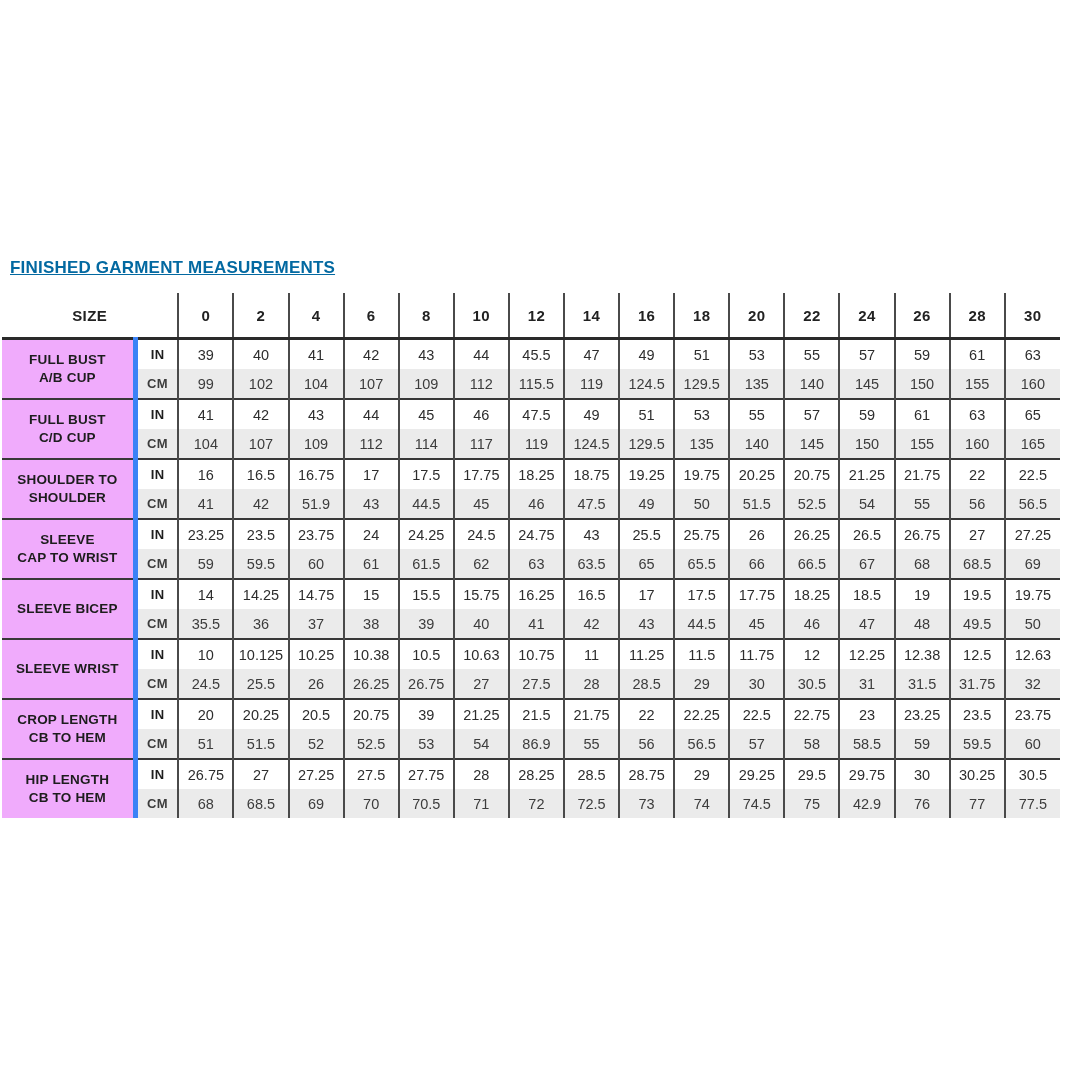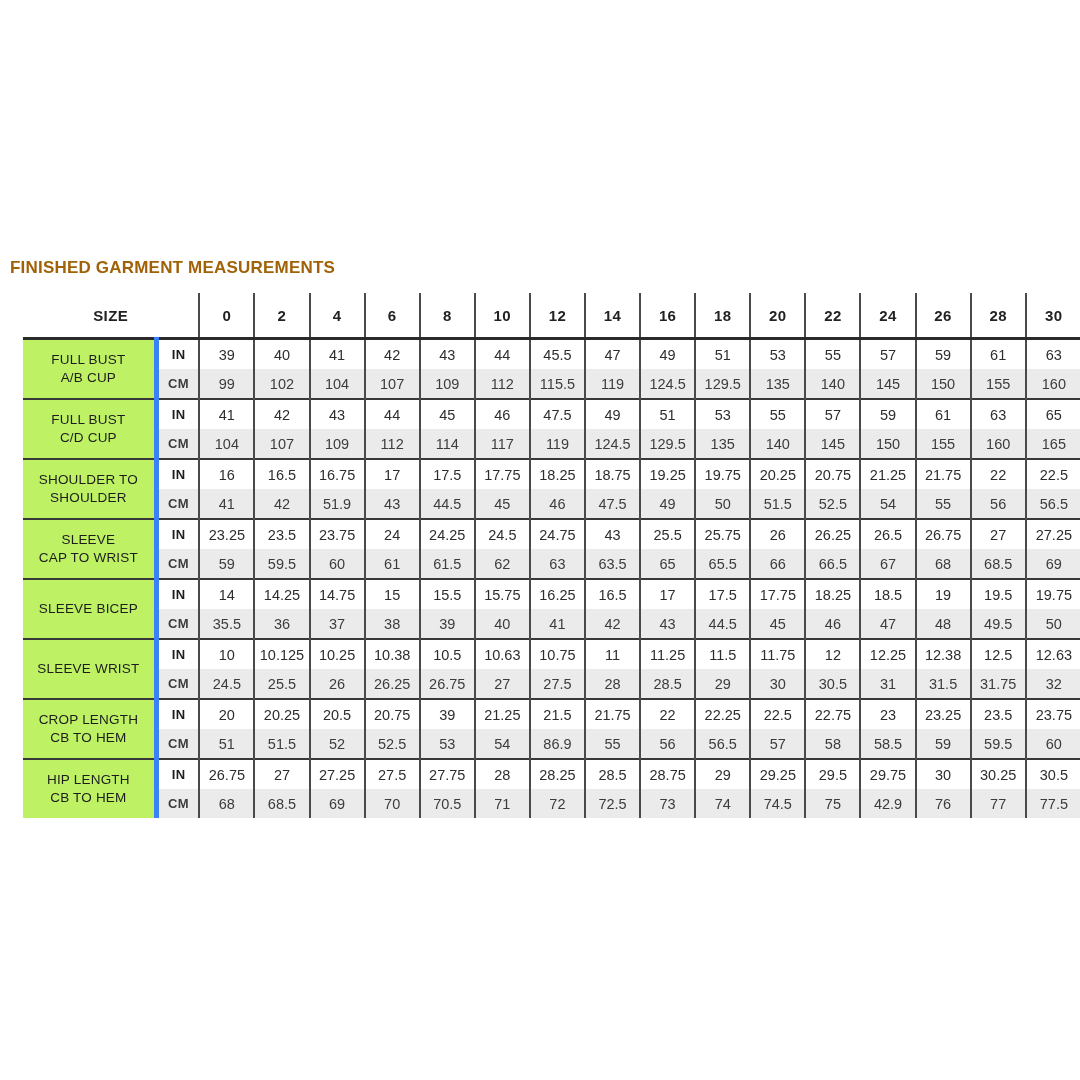--- a/index.html
+++ b/index.html
@@ -19,26 +19,27 @@
     background: #ffffff;
   }
   .title {
     position: absolute;
     left: 10px;
     top: 258px;
     margin: 0;
     font-size: 17px;
     font-weight: bold;
     letter-spacing: 0.2px;
-    color: #a16207;
+    color: #0369a1;
     white-space: nowrap;
+    text-decoration: underline;
   }
   table.chart {
     position: absolute;
-    left: 23px;
+    left: 2px;
     top: 293px;
     width: 1058px;
     border-collapse: collapse;
     table-layout: fixed;
   }
   col.c-label { width: 133px; }
   col.c-unit  { width: 43px;  }
   col.c-size  { width: 55px;  }
 
   thead th {
@@ -56,22 +57,22 @@
   th.size-header-label { border-left: none; }
 
   tbody td {
     height: 29px;
     text-align: center;
     vertical-align: middle;
     padding: 0;
   }
   tr.row-in td { border-top: 2px solid #383838; }
   td.label {
-    background: #bef264;
-    font-weight: normal;
+    background: #f0abfc;
+    font-weight: bold;
     font-size: 13.5px;
     line-height: 1.3;
     letter-spacing: 0.2px;
     white-space: pre-line;
     color: #1d1d1d;
     border-left: none;
   }
   td.unit {
     border-left: 5px solid #3b82f6;
     font-weight: bold;

